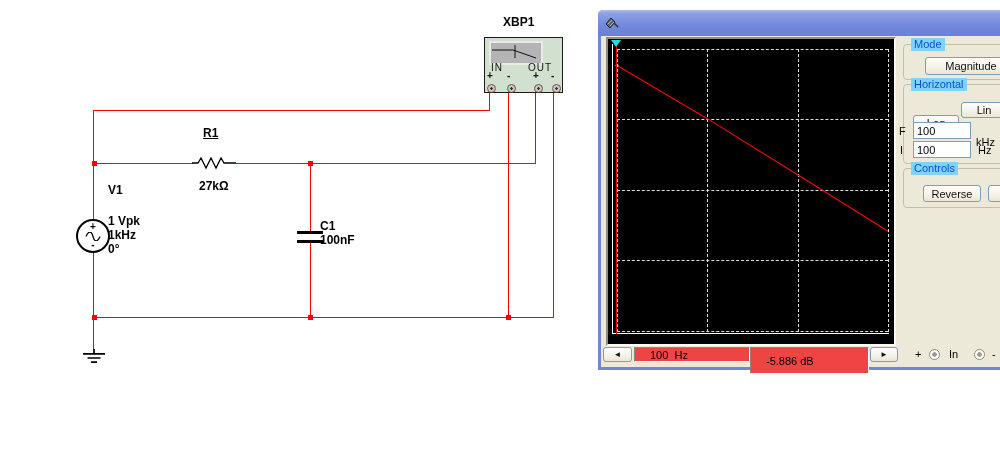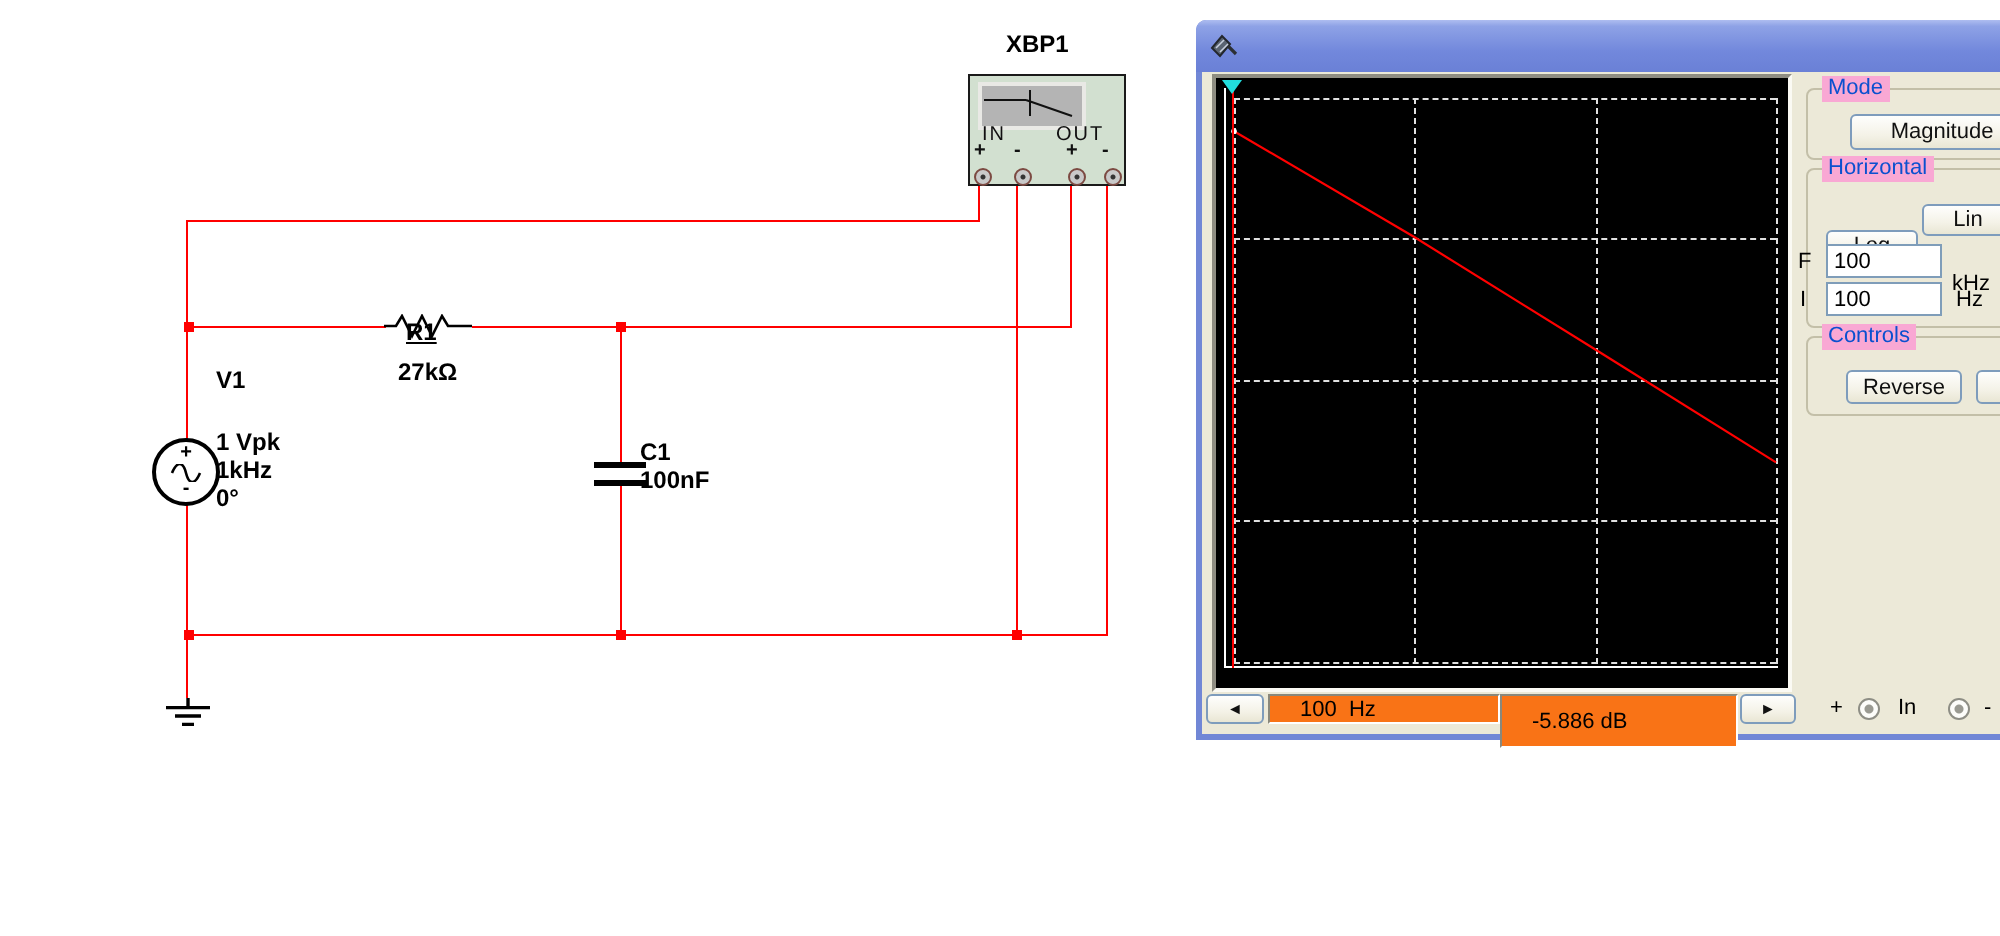--- a/index.html
+++ b/index.html
@@ -35,29 +35,29 @@
   .plotframe{position:absolute;left:8px;top:27px;width:290px;height:309px;box-sizing:border-box;
              border:2px solid;border-color:#8f8d82 #fbfaf4 #fbfaf4 #8f8d82;background:#000;}
   .axisv{position:absolute;left:4px;top:5px;width:1px;height:290px;background:#fff;}
   .axish{position:absolute;left:4px;top:294px;width:277px;height:1px;background:#fff;}
   .gv{position:absolute;top:10px;height:283px;width:0;border-left:1px dashed #e0e0e0;}
   .gh{position:absolute;left:9px;width:271px;height:0;border-top:1px dashed #e0e0e0;}
   .cursorline{position:absolute;left:8px;top:5px;width:1px;height:290px;background:#ff0000;}
   .cursorhandle{position:absolute;left:3px;top:1px;width:0;height:0;border-left:5px solid transparent;
                 border-right:5px solid transparent;border-top:7px solid #22dede;}
   .group{position:absolute;border:1px solid #c3bfa8;border-radius:4px;box-sizing:border-box;}
-  .grouplbl{position:absolute;top:-7px;left:7px;background:#f9a8d4;padding:0 3px;font-size:11px;
+  .grouplbl{position:absolute;top:-7px;left:7px;background:#7dd3fc;padding:0 3px;font-size:11px;
             color:#0b50cf;line-height:13px;white-space:nowrap;}
   .btn{position:absolute;box-sizing:border-box;display:flex;align-items:center;justify-content:center;
        font-size:11px;color:#111;background:linear-gradient(180deg,#fefefd,#f4f2e7 60%,#e9e6d4);
        border:1px solid #7e9cbc;border-radius:3px;white-space:nowrap;}
   .fld{position:absolute;box-sizing:border-box;border:1px solid #7f9db9;background:#fff;
        font:11px "Liberation Sans",sans-serif;padding:1px 3px;}
   .ulabel{position:absolute;font-size:11px;color:#000;white-space:nowrap;}
-  .readout{position:absolute;box-sizing:border-box;background:#f97316;border:1px solid;
+  .readout{position:absolute;box-sizing:border-box;background:#ef4444;border:1px solid;
            border-color:#8a887b #fff #fff #8a887b;font-size:11px;color:#000;display:flex;
            align-items:center;padding-left:15px;white-space:pre;}
   .radio{position:absolute;width:11px;height:11px;border-radius:50%;border:1px solid #8e8e85;
          background:radial-gradient(circle,#9a9a92 0 2px,#fdfdfa 2.5px);box-sizing:border-box;}
 </style>
 </head>
 <body>
 
 <div id="canvas">
 
@@ -87,21 +87,21 @@
     <span class="v1pm" style="margin-bottom:2px;">-</span>
   </div>
   <div class="slabel" style="left:108px;top:184px;">V1</div>
   <div class="slabel" style="left:108px;top:215px;">1 Vpk</div>
   <div class="slabel" style="left:108px;top:229px;">1kHz</div>
   <div class="slabel" style="left:108px;top:243px;">0°</div>
 
   <svg class="abs" style="left:192px;top:157px;" width="44" height="13" viewBox="0 0 44 13">
     <polyline points="0,6 6,6 9,1 14,11 19,1 24,11 29,1 32,6 44,6" fill="none" stroke="#000" stroke-width="1.3"></polyline>
   </svg>
-  <div class="slabel" style="left:203px;top:160px;text-decoration:underline;">R1</div>
+  <div class="slabel" style="left:203px;top:127px;text-decoration:underline;">R1</div>
   <div class="slabel" style="left:199px;top:180px;">27kΩ</div>
 
   <div class="capplate" style="top:231px;"></div>
   <div class="capplate" style="top:240px;"></div>
   <div class="slabel" style="left:320px;top:220px;">C1</div>
   <div class="slabel" style="left:320px;top:234px;">100nF</div>
 
   <svg class="abs" style="left:81px;top:349px;" width="26" height="17" viewBox="0 0 26 17">
     <path d="M13,0 V4 M2,4.8 H24 M6.5,9 H19.5 M10,13.2 H16" stroke="#000" stroke-width="1.7" fill="none"></path>
   </svg>

